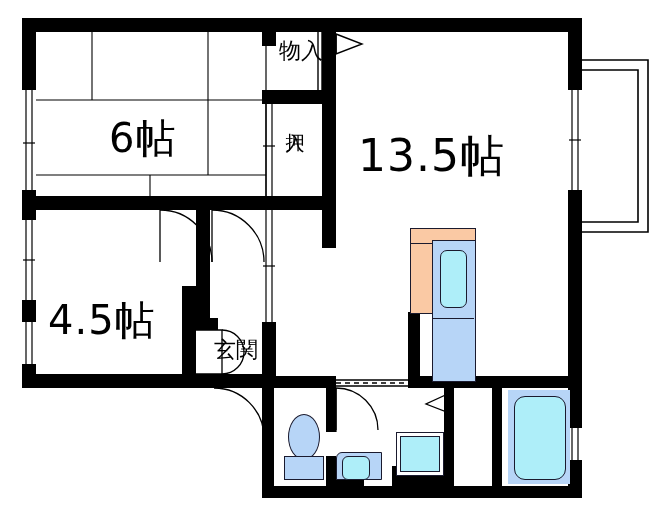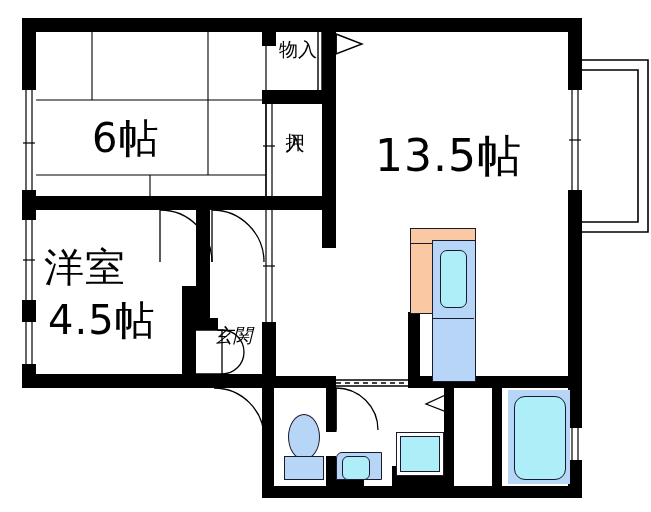--- a/index.html
+++ b/index.html
@@ -13,21 +13,21 @@
   .wall{position:absolute;background:#000000;}
   .label{
     position:absolute;
     color:#000000;
     white-space:nowrap;
     line-height:1;
     font-family:"DejaVu Sans","Liberation Sans",sans-serif;
   }
   .lbl-big{font-size:40px;letter-spacing:1px;}
   .lbl-ldk{font-size:44px;letter-spacing:1px;}
-  .lbl-small{font-size:19px;}
+  .lbl-small{font-size:22px;}
   .lbl-vert{writing-mode:vertical-rl;text-orientation:upright;font-size:19px;}
   .fixture{position:absolute;}
   svg.overlay{position:absolute;left:0;top:0;width:651px;height:512px;pointer-events:none;}
 </style>
 </head>
 <body>
 
 <div id="plan">
 
   <div class="wall" style="left:22px;top:18px;width:262px;height:14px;"></div>
@@ -222,26 +222,25 @@
     <g stroke="#000" stroke-width="1.2" fill="none">
       <line x1="336" y1="388" x2="336" y2="432"></line>
     </g>
 
     <g stroke="#000" stroke-width="1.2" fill="none">
       <line x1="420" y1="380" x2="420" y2="388"></line>
     </g>
 
   </svg>
 
-  <div class="label lbl-big" style="left:92px;top:118px;">6帖</div>
-
-  <div class="label lbl-big" style="left:44px;top:247px;">洋室</div>
+  <div class="label lbl-big" style="left:109px;top:118px;">6帖</div>
+
   <div class="label lbl-big" style="left:48px;top:300px;">4.5帖</div>
 
-  <div class="label lbl-ldk" style="left:375px;top:134px;">13.5帖</div>
+  <div class="label lbl-ldk" style="left:358px;top:134px;">13.5帖</div>
 
   <div class="label lbl-small" style="left:279px;top:40px;">物入</div>
 
   <div class="label lbl-vert" style="left:286px;top:118px;">押入</div>
 
-  <div class="label lbl-small" style="left:214px;top:326px;font-style:italic;">玄関</div>
+  <div class="label lbl-small" style="left:214px;top:339px;">玄関</div>
 
 </div>
 
 </body></html>

